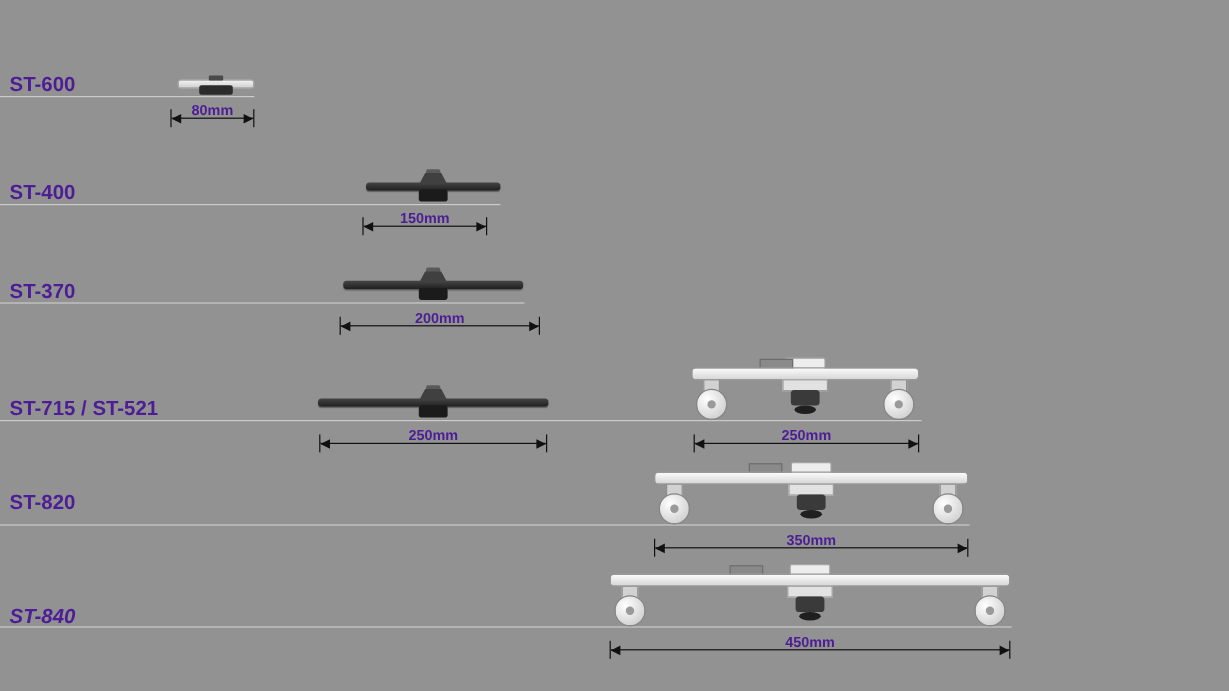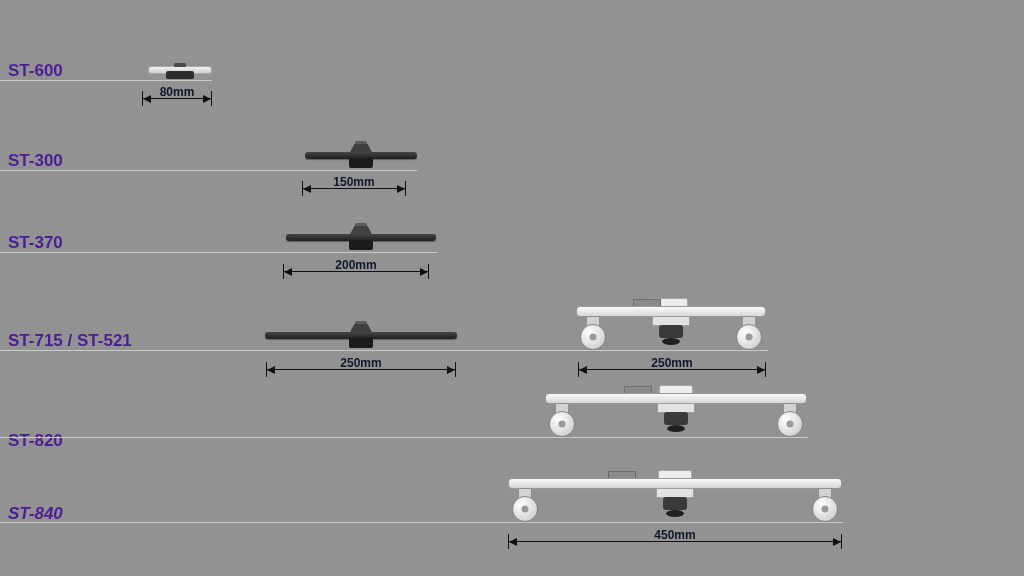--- a/index.html
+++ b/index.html
@@ -34,21 +34,21 @@
   .dim{position:absolute;height:20px;}
   .dim-line{position:absolute;left:1px;right:1px;top:13px;height:1px;background:#111;}
   .tick-l,.tick-r{position:absolute;top:6px;width:1px;height:15px;background:#111;}
   .tick-l{left:0;} .tick-r{right:0;}
   .arr{position:absolute;top:9.5px;width:0;height:0;border-top:4px solid transparent;border-bottom:4px solid transparent;}
   .arr-l{left:1px;border-right:8px solid #111;}
   .arr-r{right:1px;border-left:8px solid #111;}
   .dim-label{
     position:absolute;left:50%;transform:translateX(-50%);
     bottom:6px;
-    font-size:12px;font-weight:bold;color:#0f172a;
+    font-size:12px;font-weight:bold;color:#4c1d95;
     white-space:nowrap;
   }
   
   .dev{position:absolute;}
   .d-knob{position:absolute;left:50%;transform:translateX(-50%);top:0;width:12px;height:5px;background:#5a5a5a;border-radius:2px;}
   .d-mount{position:absolute;left:50%;transform:translateX(-50%);top:3px;width:30px;height:9px;background:#404040;
            clip-path:polygon(12% 100%,88% 100%,72% 0,28% 0);}
   .d-bar{position:absolute;left:0;right:0;top:11px;height:7px;border-radius:3px;
          background:linear-gradient(#454545,#1f1f1f);box-shadow:0 1px 1px rgba(0,0,0,.35);}
   .d-under{position:absolute;left:50%;transform:translateX(-50%);top:17px;width:24px;height:10px;background:#1b1b1b;border-radius:2px;}
@@ -89,21 +89,21 @@
   </div>
   <div class="dim" style="left:142px;top:85px;width:70px;">
     <span class="dim-line"></span>
     <span class="tick-l"></span>
     <span class="tick-r"></span>
     <span class="arr arr-l"></span>
     <span class="arr arr-r"></span>
     <span class="dim-label">80mm</span>
   </div>
 
-  <div class="model-label" style="top:151px;">ST-300</div>
+  <div class="model-label" style="top:151px;">ST-400</div>
   <div class="baseline" style="top:170px;width:417px;"></div>
   <div class="dev" style="left:305px;top:141px;width:112px;height:28px;">
     <div class="d-knob"></div>
     <div class="d-mount"></div>
     <div class="d-bar"></div>
     <div class="d-under"></div>
   </div>
   <div class="dim" style="left:302px;top:175px;width:104px;">
     <span class="dim-line"></span>
     <span class="tick-l"></span>
@@ -114,21 +114,21 @@
   </div>
 
   <div class="model-label" style="top:233px;">ST-370</div>
   <div class="baseline" style="top:252px;width:437px;"></div>
   <div class="dev" style="left:286px;top:223px;width:150px;height:28px;">
     <div class="d-knob"></div>
     <div class="d-mount"></div>
     <div class="d-bar"></div>
     <div class="d-under"></div>
   </div>
-  <div class="dim" style="left:283px;top:258px;width:146px;">
+  <div class="dim" style="left:283px;top:258px;width:167px;">
     <span class="dim-line"></span>
     <span class="tick-l"></span>
     <span class="tick-r"></span>
     <span class="arr arr-l"></span>
     <span class="arr arr-r"></span>
     <span class="dim-label">200mm</span>
   </div>
 
   <div class="model-label" style="top:331px;">ST-715 / ST-521</div>
   <div class="baseline" style="top:350px;width:768px;"></div>
@@ -160,33 +160,41 @@
   </div>
   <div class="dim" style="left:578px;top:356px;width:188px;">
     <span class="dim-line"></span>
     <span class="tick-l"></span>
     <span class="tick-r"></span>
     <span class="arr arr-l"></span>
     <span class="arr arr-r"></span>
     <span class="dim-label">250mm</span>
   </div>
 
-  <div class="model-label" style="top:431px;">ST-820</div>
+  <div class="model-label" style="top:409px;">ST-820</div>
   <div class="baseline" style="top:437px;width:808px;"></div>
   <div class="dev" style="left:545px;top:383px;width:262px;height:54px;">
     <div class="w-plate"></div>
     <div class="w-block"></div>
     <div class="w-bar"></div>
     <div class="w-mount l"></div>
     <div class="w-mount r"></div>
     <div class="w-wheel l"></div>
     <div class="w-wheel r"></div>
     <div class="w-ped"></div>
     <div class="w-knob"></div>
     <div class="w-disc"></div>
+  </div>
+  <div class="dim" style="left:545px;top:443px;width:262px;">
+    <span class="dim-line"></span>
+    <span class="tick-l"></span>
+    <span class="tick-r"></span>
+    <span class="arr arr-l"></span>
+    <span class="arr arr-r"></span>
+    <span class="dim-label">350mm</span>
   </div>
 
   <div class="model-label" style="top:504px;font-style:italic;">ST-840</div>
   <div class="baseline" style="top:522px;width:843px;"></div>
   <div class="dev" style="left:508px;top:468px;width:334px;height:54px;">
     <div class="w-plate"></div>
     <div class="w-block"></div>
     <div class="w-bar"></div>
     <div class="w-mount l"></div>
     <div class="w-mount r"></div>

